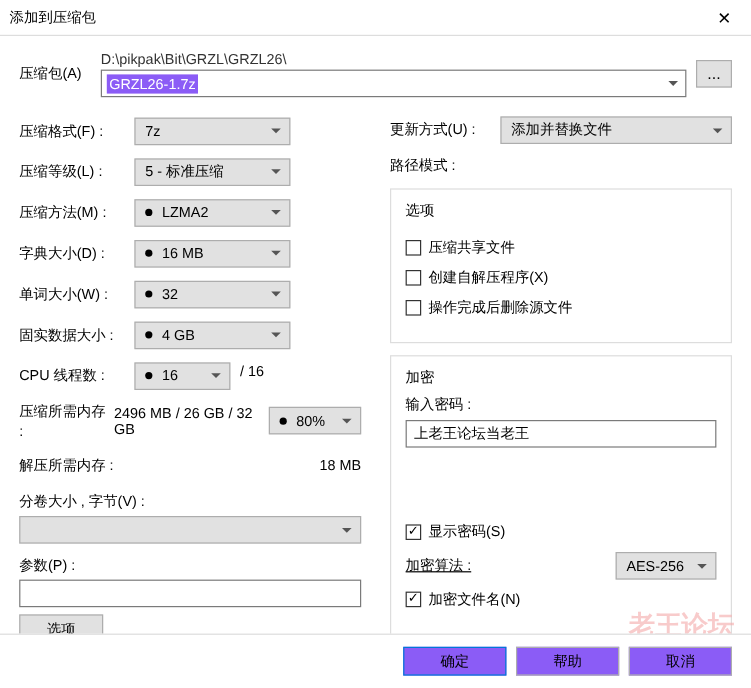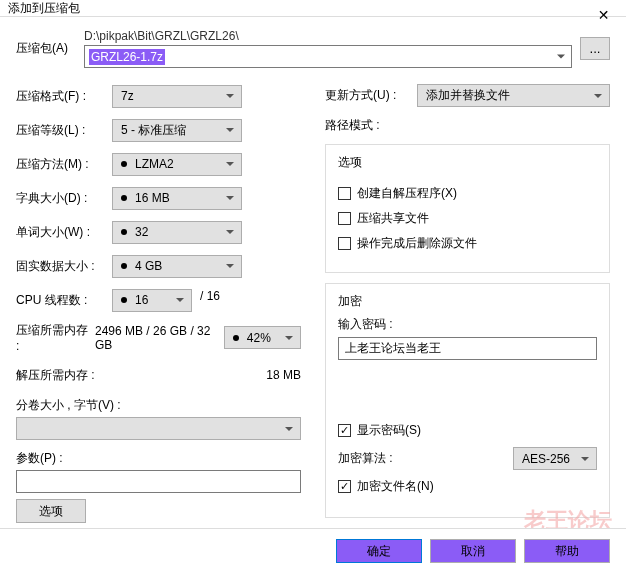--- a/index.html
+++ b/index.html
@@ -1,17 +1,17 @@
 <!DOCTYPE html>
 <html><head>
 <meta charset="utf-8">
 <style>
 * { box-sizing: border-box; margin: 0; padding: 0; }
 body { font-family: "Microsoft YaHei", "Segoe UI", sans-serif; font-size: 12px; background: #fff; width: 626px; height: 573px; overflow: hidden; }
-.titlebar { height: 17px; display: flex; align-items: center; padding: 0 8px; border-bottom: 1px solid #ddd; position: relative; }
+.titlebar { height: 30px; display: flex; align-items: center; padding: 0 8px; border-bottom: 1px solid #ddd; position: relative; }
 .titlebar-text { font-size: 12px; }
 .close-btn { position: absolute; right: 0; top: 0; width: 45px; height: 30px; display: flex; align-items: center; justify-content: center; font-size: 14px; cursor: pointer; }
 .content { padding: 12px 16px 8px; }
 .archive-row { display: flex; align-items: center; gap: 8px; margin-bottom: 16px; }
 .archive-label { width: 60px; flex-shrink: 0; }
 .archive-path-wrap { flex: 1; }
 .archive-path { font-size: 12px; color: #333; margin-bottom: 2px; }
 .archive-dropdown { flex: 1; height: 23px; border: 1px solid #7a7a7a; background: #fff; position: relative; display: flex; align-items: center; padding: 0 4px; }
 .archive-dropdown::after { content: ''; position: absolute; right: 6px; top: 50%; transform: translateY(-30%); border: 4px solid transparent; border-top-color: #555; }
 .browse-btn { width: 30px; height: 23px; border: 1px solid #adadad; background: #e1e1e1; cursor: pointer; }
@@ -38,21 +38,21 @@
 .options-btn { width: 70px; height: 24px; border: 1px solid #adadad; background: #e1e1e1; cursor: pointer; font-size: 12px; margin-top: 6px; }
 .button-row { display: flex; justify-content: flex-end; gap: 8px; padding: 10px 16px; border-top: 1px solid #ddd; position: absolute; bottom: 0; left: 0; right: 0; background: #fff; }
 .btn { width: 86px; height: 24px; border: 1px solid #adadad; background: #8b5cf6; cursor: pointer; font-size: 12px; }
 .btn.primary { border: 1px solid #0078d7; }
 .watermark { position: absolute; right: 14px; bottom: 28px; color: #f4a9a9; font-size: 22px; font-weight: bold; opacity: 0.6; pointer-events: none; text-align: right; line-height: 1.1; }
 .watermark .sub { font-size: 11px; letter-spacing: 1px; color: #f4a9a9; }
 .right-pair { display: flex; align-items: center; gap: 12px; margin-bottom: 10px; }
 .right-pair .lbl { width: 80px; flex-shrink: 0; }
 .spacer { height: 54px; }
 .encrypt-algo { display: flex; align-items: center; gap: 12px; margin: 8px 0; }
-.encrypt-algo .lbl { flex: 1; }
+.encrypt-algo .lbl { flex: 1; text-decoration: underline; }
 .col-left .form-row .form-control { max-width: 130px; }
 .full-select { width: 100%; }
 .volsize-row { margin-top: 2px; }
 .param-row { margin-top: 10px; }
 </style>
 </head>
 <body>
 
 <div class="titlebar">
   <span class="titlebar-text">添加到压缩包</span>
@@ -150,21 +150,21 @@
       </div>
 
       <div class="form-row" style="align-items:stretch;gap:4px">
         <div class="mem-row">
           <span>压缩所需内存 :</span>
         </div>
         <div class="mem-row">
           <span>2496 MB / 26 GB / 32 GB</span>
           <div class="select med">
               <span class="bullet"></span>
-              <span>42%</span>
+              <span>80%</span>
             </div>
         </div>
       </div>
 
       <div class="form-row mem-row">
         <span>解压所需内存 :</span>
         <span>18 MB</span>
       </div>
 
       <div class="volsize-row">
@@ -190,25 +190,25 @@
       </div>
 
       <div class="right-pair">
         <div class="lbl">路径模式 :</div>
       </div>
 
       <div class="fieldset">
         <div class="fieldset-title">选项</div>
         <div class="checkbox-row">
           <span class="checkbox"></span>
+          <span>压缩共享文件</span>
+        </div>
+        <div class="checkbox-row">
+          <span class="checkbox"></span>
           <span>创建自解压程序(X)</span>
-        </div>
-        <div class="checkbox-row">
-          <span class="checkbox"></span>
-          <span>压缩共享文件</span>
         </div>
         <div class="checkbox-row">
           <span class="checkbox"></span>
           <span>操作完成后删除源文件</span>
         </div>
       </div>
 
       <div class="fieldset" style="padding-bottom:14px">
         <div class="fieldset-title">加密</div>
         <div class="pwd-label">输入密码 :</div>
@@ -234,15 +234,15 @@
   </div>
 </div>
 
 <div class="watermark">
   <div>老王论坛</div>
   <div class="sub">laowangvip</div>
 </div>
 
 <div class="button-row">
   <button class="btn primary">确定</button>
+  <button class="btn">帮助</button>
   <button class="btn">取消</button>
-  <button class="btn">帮助</button>
 </div>
 
 </body></html>

